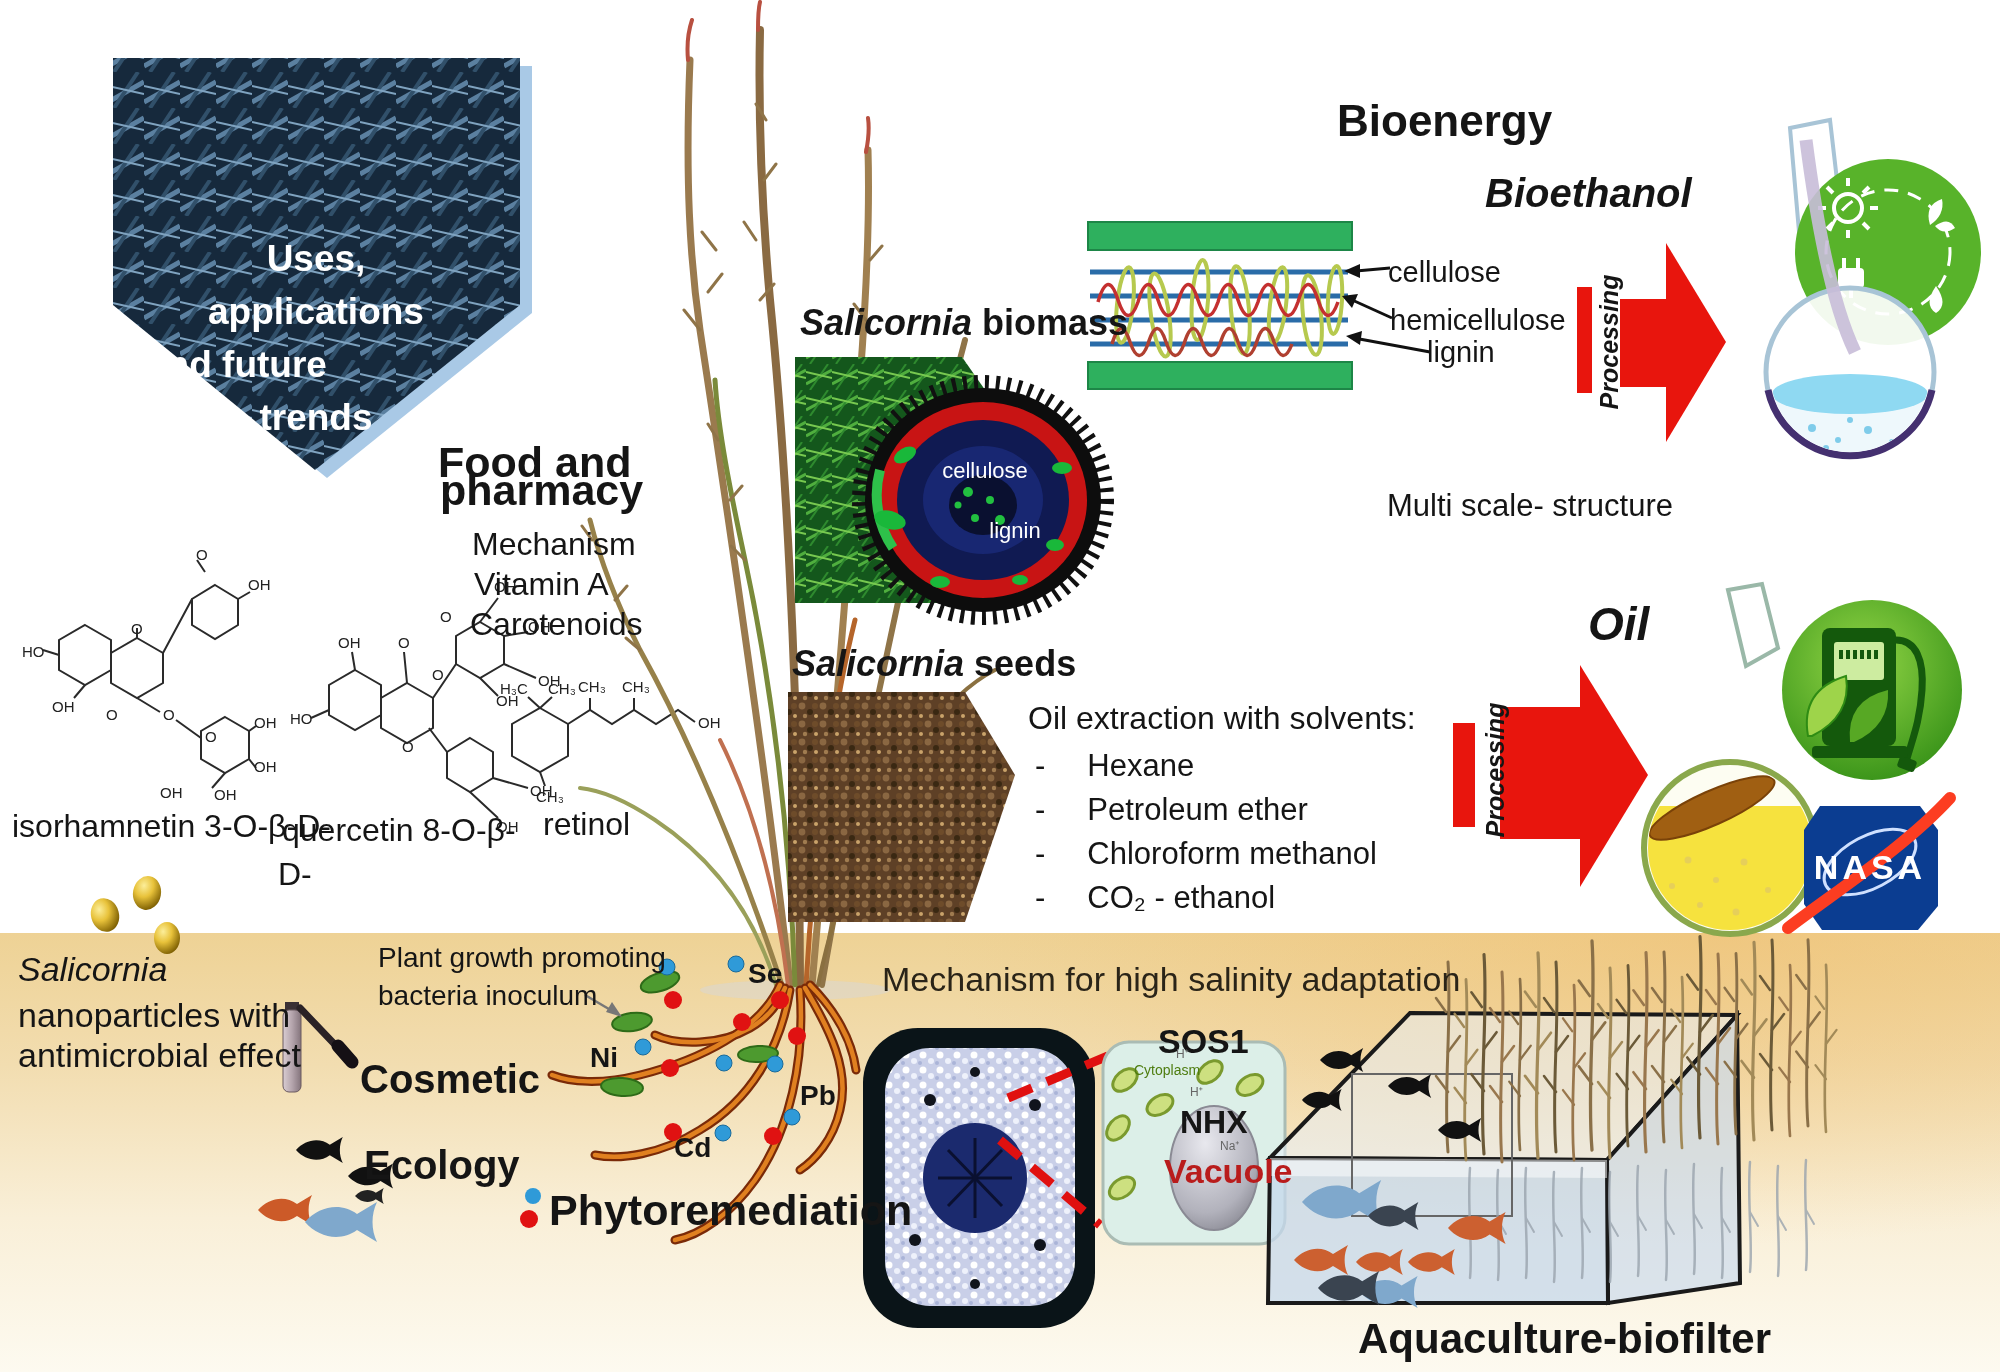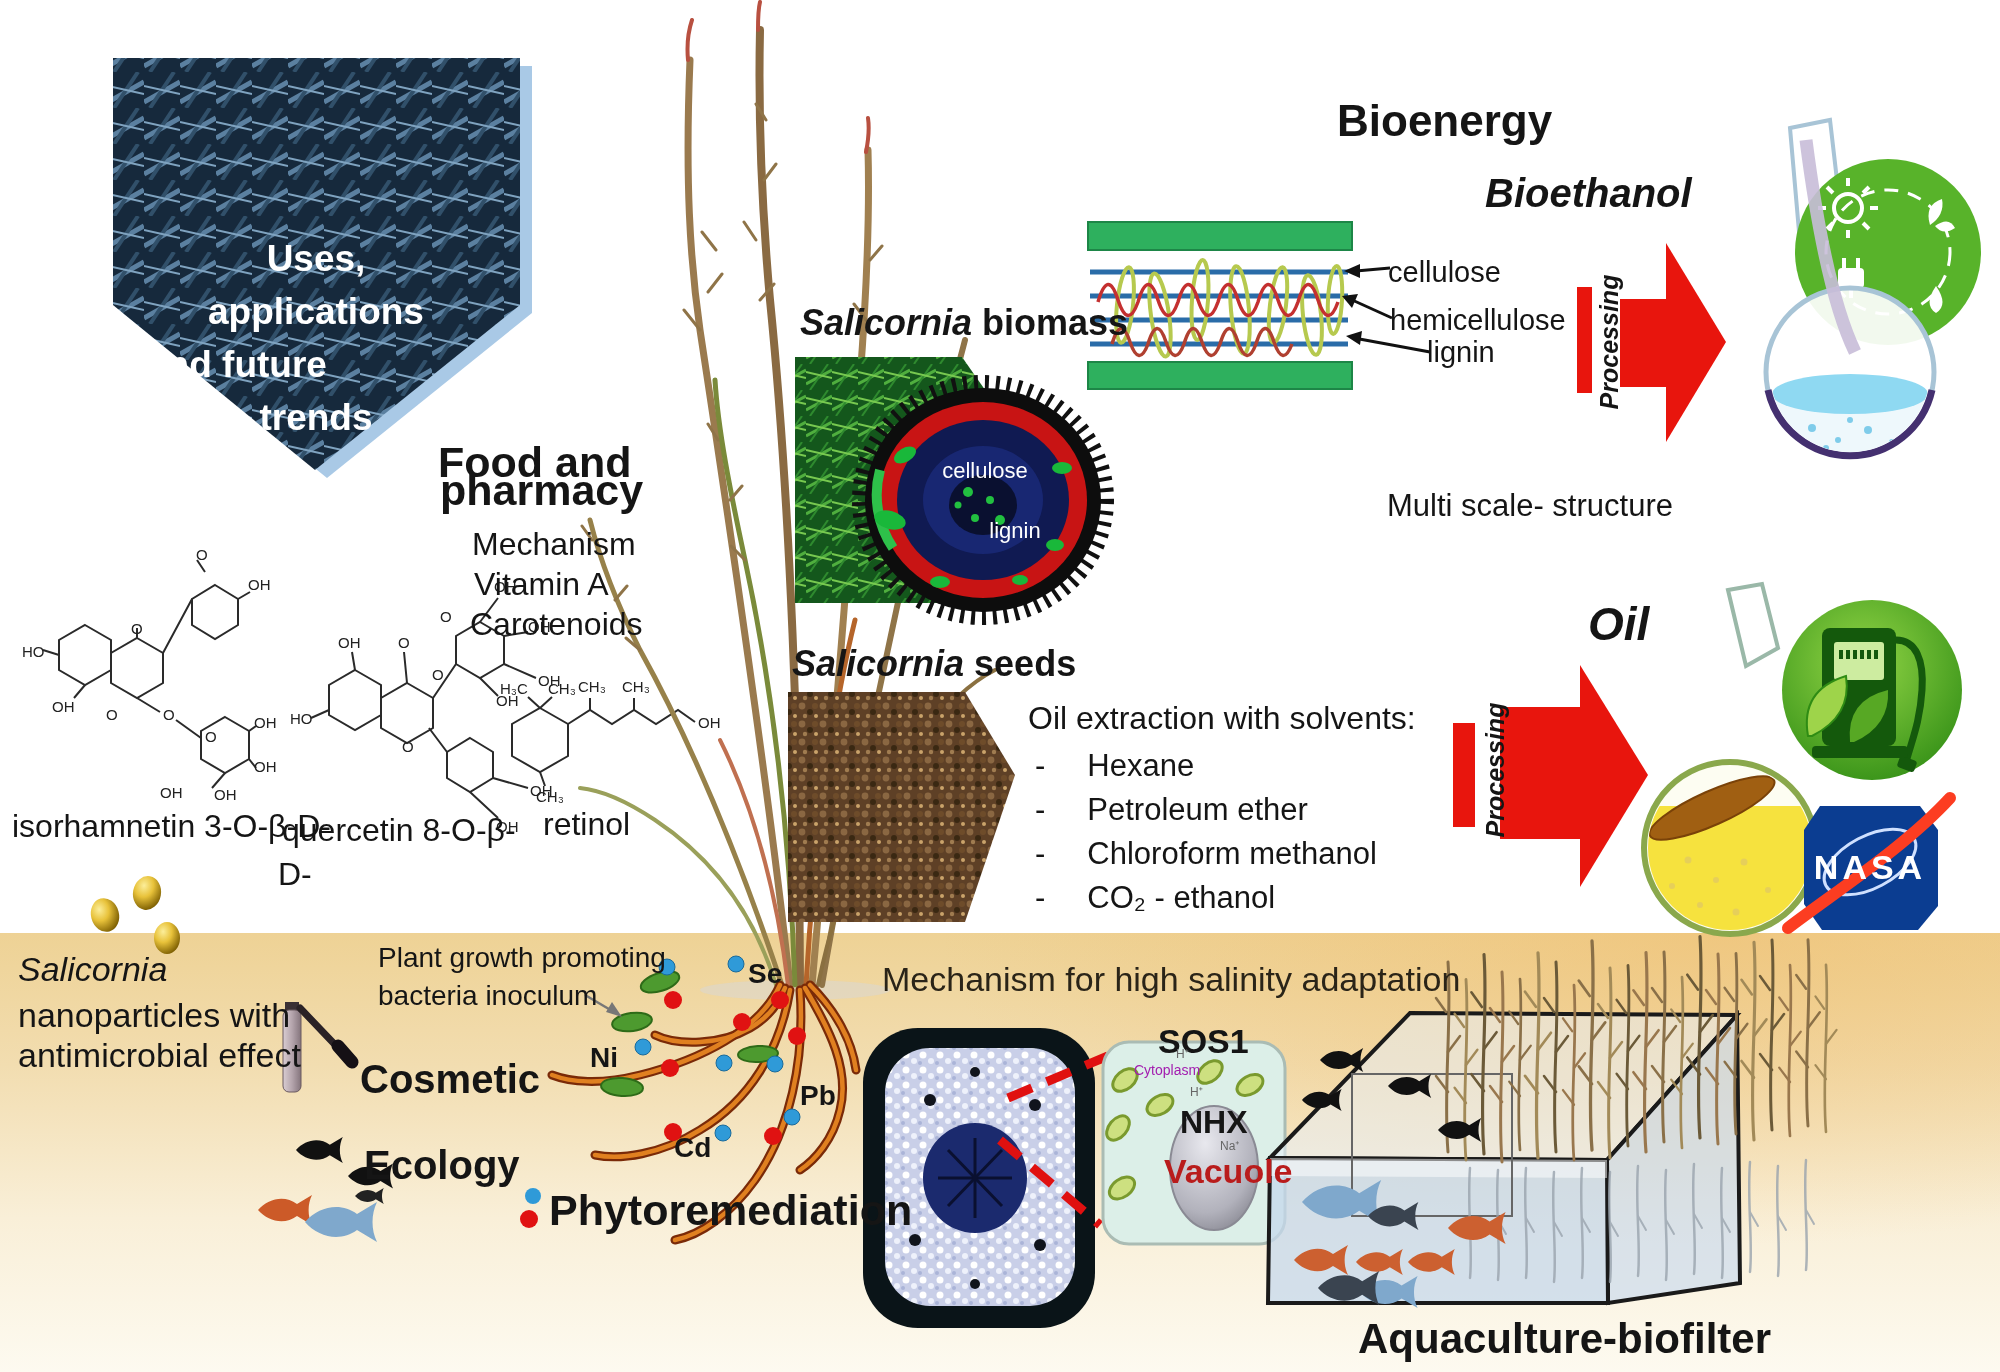--- a/index.html
+++ b/index.html
@@ -530,21 +530,21 @@
 
   <div class="t b" style="left:748px;top:958px;font-size:28px;">Se</div>
   <div class="t b" style="left:590px;top:1042px;font-size:28px;">Ni</div>
   <div class="t b" style="left:800px;top:1080px;font-size:28px;">Pb</div>
   <div class="t b" style="left:633px;top:1132px;font-size:28px;margin-left:41px;">Cd</div>
 
   <div class="t b" style="left:549px;top:1186px;font-size:43px;">Phytoremediation</div>
 
   <div class="t" style="left:882px;top:960px;font-size:34px;color:#2a2418;">Mechanism for high salinity adaptation</div>
   <div class="t b" style="left:1158px;top:1022px;font-size:34px;">SOS1</div>
-  <div class="t" style="left:1134px;top:1062px;font-size:14px;color:#a21caf;">Cytoplasm</div>
+  <div class="t" style="left:1134px;top:1062px;font-size:14px;color:#4d7c0f;">Cytoplasm</div>
   <div class="t" style="left:1176px;top:1048px;font-size:12px;color:#666;">H⁺</div>
   <div class="t" style="left:1190px;top:1086px;font-size:12px;color:#666;">H⁺</div>
   <div class="t b" style="left:1180px;top:1104px;font-size:32px;">NHX</div>
   <div class="t" style="left:1220px;top:1140px;font-size:12px;color:#666;">Na⁺</div>
   <div class="t b" style="left:1164px;top:1152px;font-size:34px;color:#b91c1c;">Vacuole</div>
 
   <div class="t b" style="left:1358px;top:1315px;font-size:42px;">Aquaculture-biofilter</div>
 </div>
 
 </body></html>

